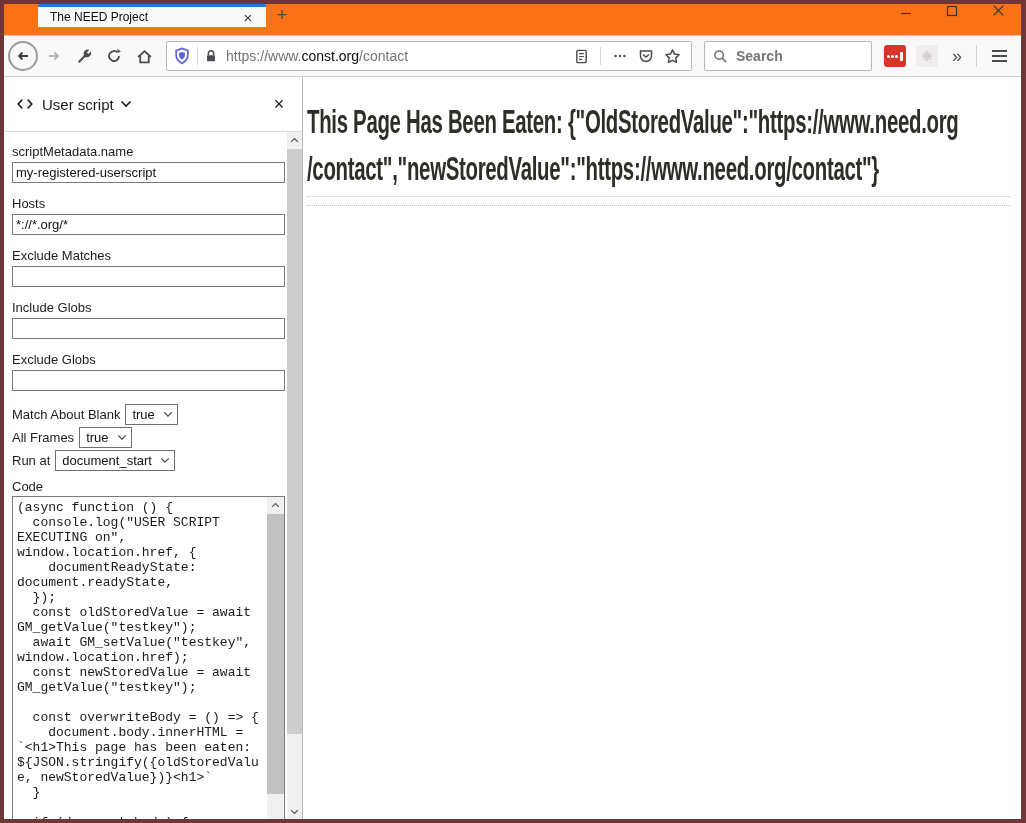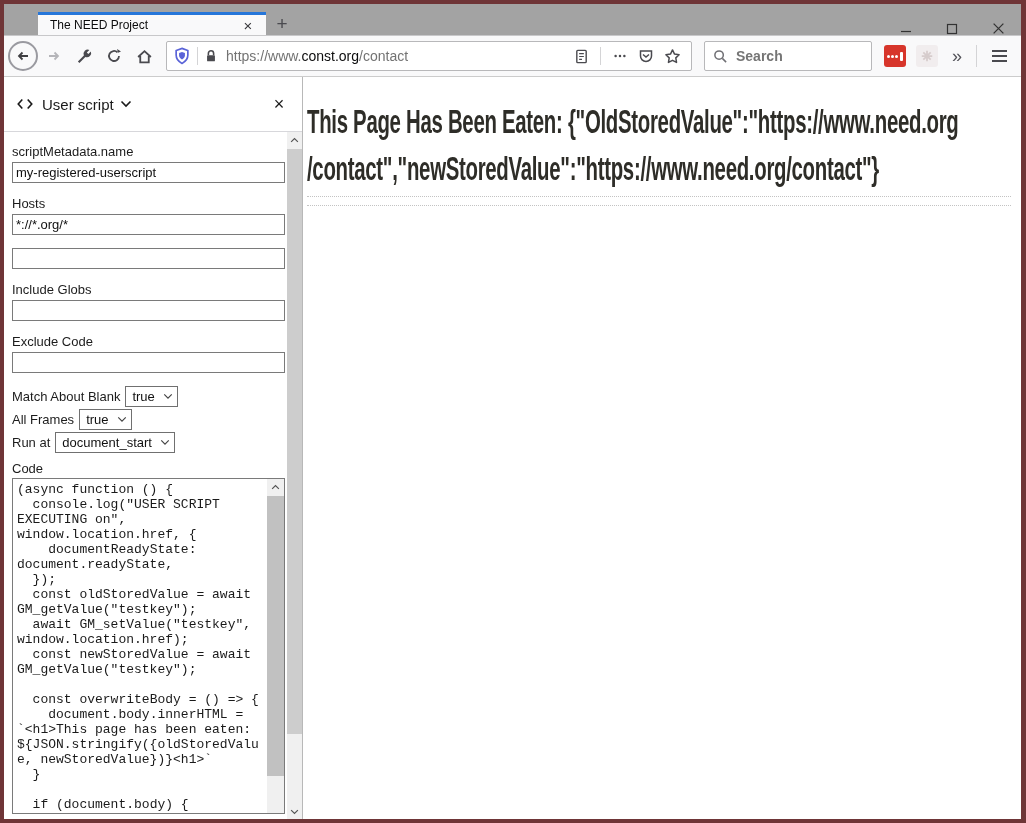--- a/index.html
+++ b/index.html
@@ -4,21 +4,21 @@
 <style>
   * { margin:0; padding:0; box-sizing:border-box; }
   html,body { width:1026px; height:823px; }
   body { font-family:"Liberation Sans", sans-serif; background:#fff; }
   .window {
     width:1026px; height:823px;
     border:4px solid #6f3537; border-right-width:5px;
     display:flex; flex-direction:column; overflow:hidden; background:#f9f9fa;
   }
   
-  .tabstrip { height:32px; background:#a3a3a3; display:flex; align-items:flex-end; border-bottom:1px solid #c8c8ca; flex:0 0 auto; }
+  .tabstrip { height:32px; background:#f97316; display:flex; align-items:flex-start; border-bottom:1px solid #c8c8ca; flex:0 0 auto; }
   .pretab-spacer { width:34px; background:#c9c9c9; }
   .tab { width:228px; background:#f9f9fa; border-top:3px solid #2676d9; display:flex; align-items:center; padding:0 8px 0 12px; }
   .tab-title { font-size:12px; color:#0c0c0d; flex:1; white-space:nowrap; overflow:hidden; }
   .tab-close { font-size:15px; color:#39393d; width:20px; height:20px; display:flex; align-items:center; justify-content:center; cursor:default; }
   .newtab { width:32px; display:flex; align-items:center; justify-content:center; font-size:19px; color:#4a4a4f; }
   .tabstrip-fill { flex:1; }
   .win-controls { display:flex; align-items:stretch; }
   .win-btn { width:46px; display:flex; align-items:center; justify-content:center; color:#333; }
   .win-btn svg { display:block; }
   
@@ -224,30 +224,31 @@
           <label class="f-label">scriptMetadata.name</label>
           <input class="f-input" type="text" value="my-registered-userscript" style="">
         </div>
 
         <div class="field">
           <label class="f-label">Hosts</label>
           <input class="f-input" type="text" value="*://*.org/*" style="">
         </div>
 
         <div class="field">
+          <label class="f-label">Exclude Matches</label>
           <input class="f-input" type="text" value="" style="">
         </div>
 
         <div class="field">
           <label class="f-label">Include Globs</label>
           <input class="f-input" type="text" value="" style="">
         </div>
 
         <div class="field">
-          <label class="f-label">Exclude Code</label>
+          <label class="f-label">Exclude Globs</label>
           <input class="f-input" type="text" value="" style="">
         </div>
 
         <div class="sel-row">
           <span class="sel-label">Match About Blank</span>
           <div class="select">
             <span>true</span>
             <svg width="10" height="7" viewBox="0 0 12 8">
                 <path d="M1.5 1.5 L6 6 L10.5 1.5" fill="none" stroke="#444" stroke-width="1.4"></path>
               </svg>

